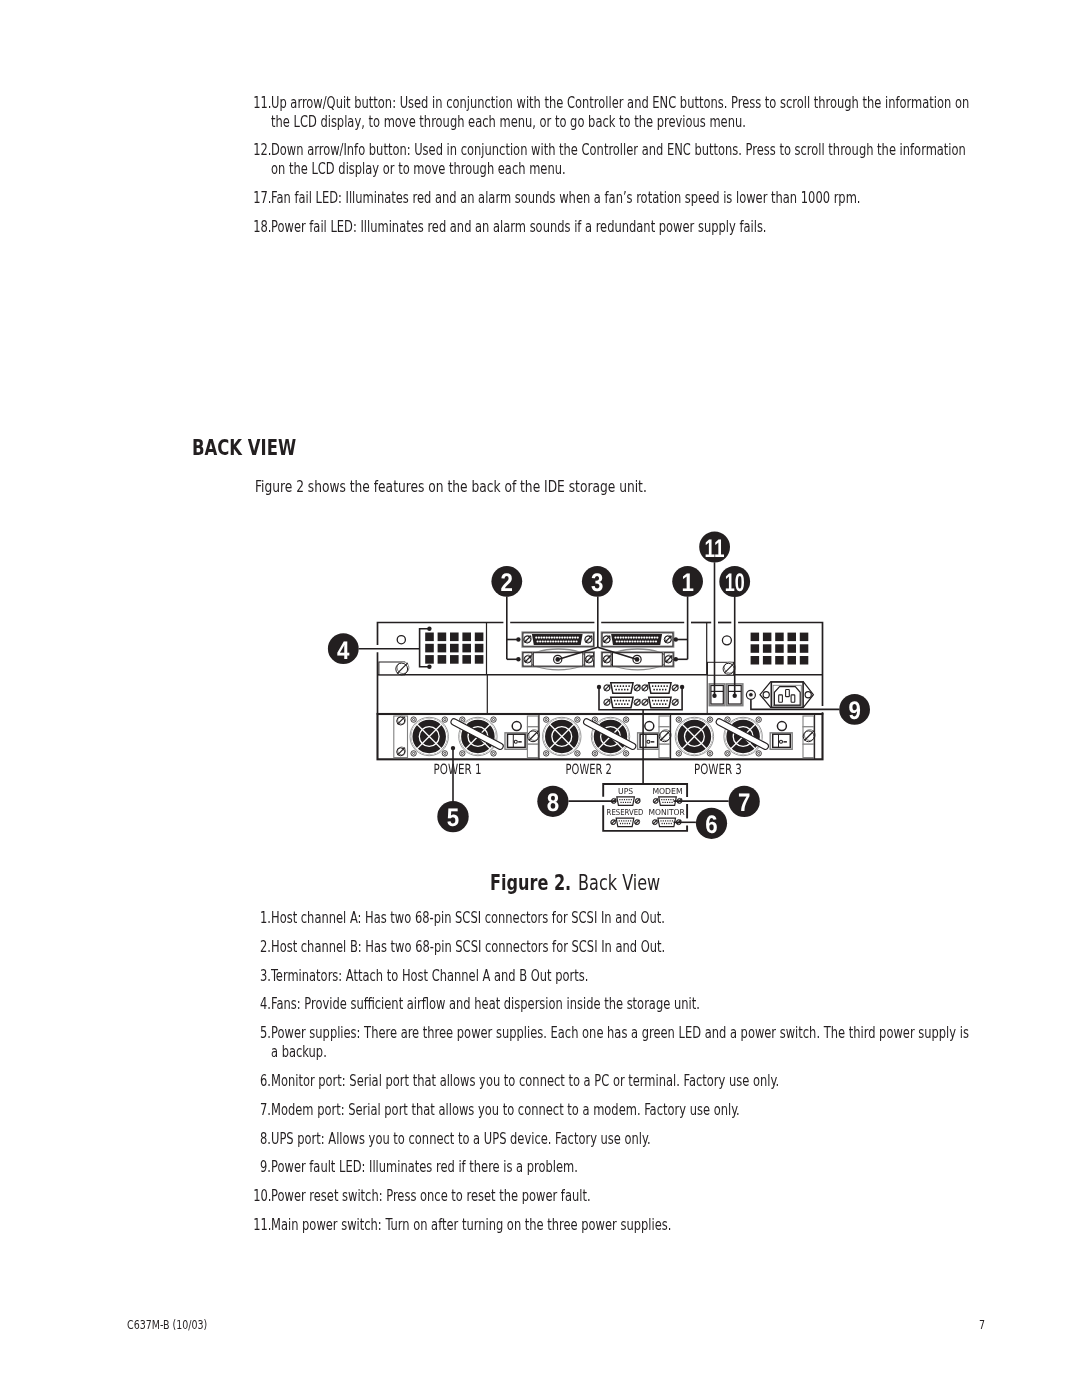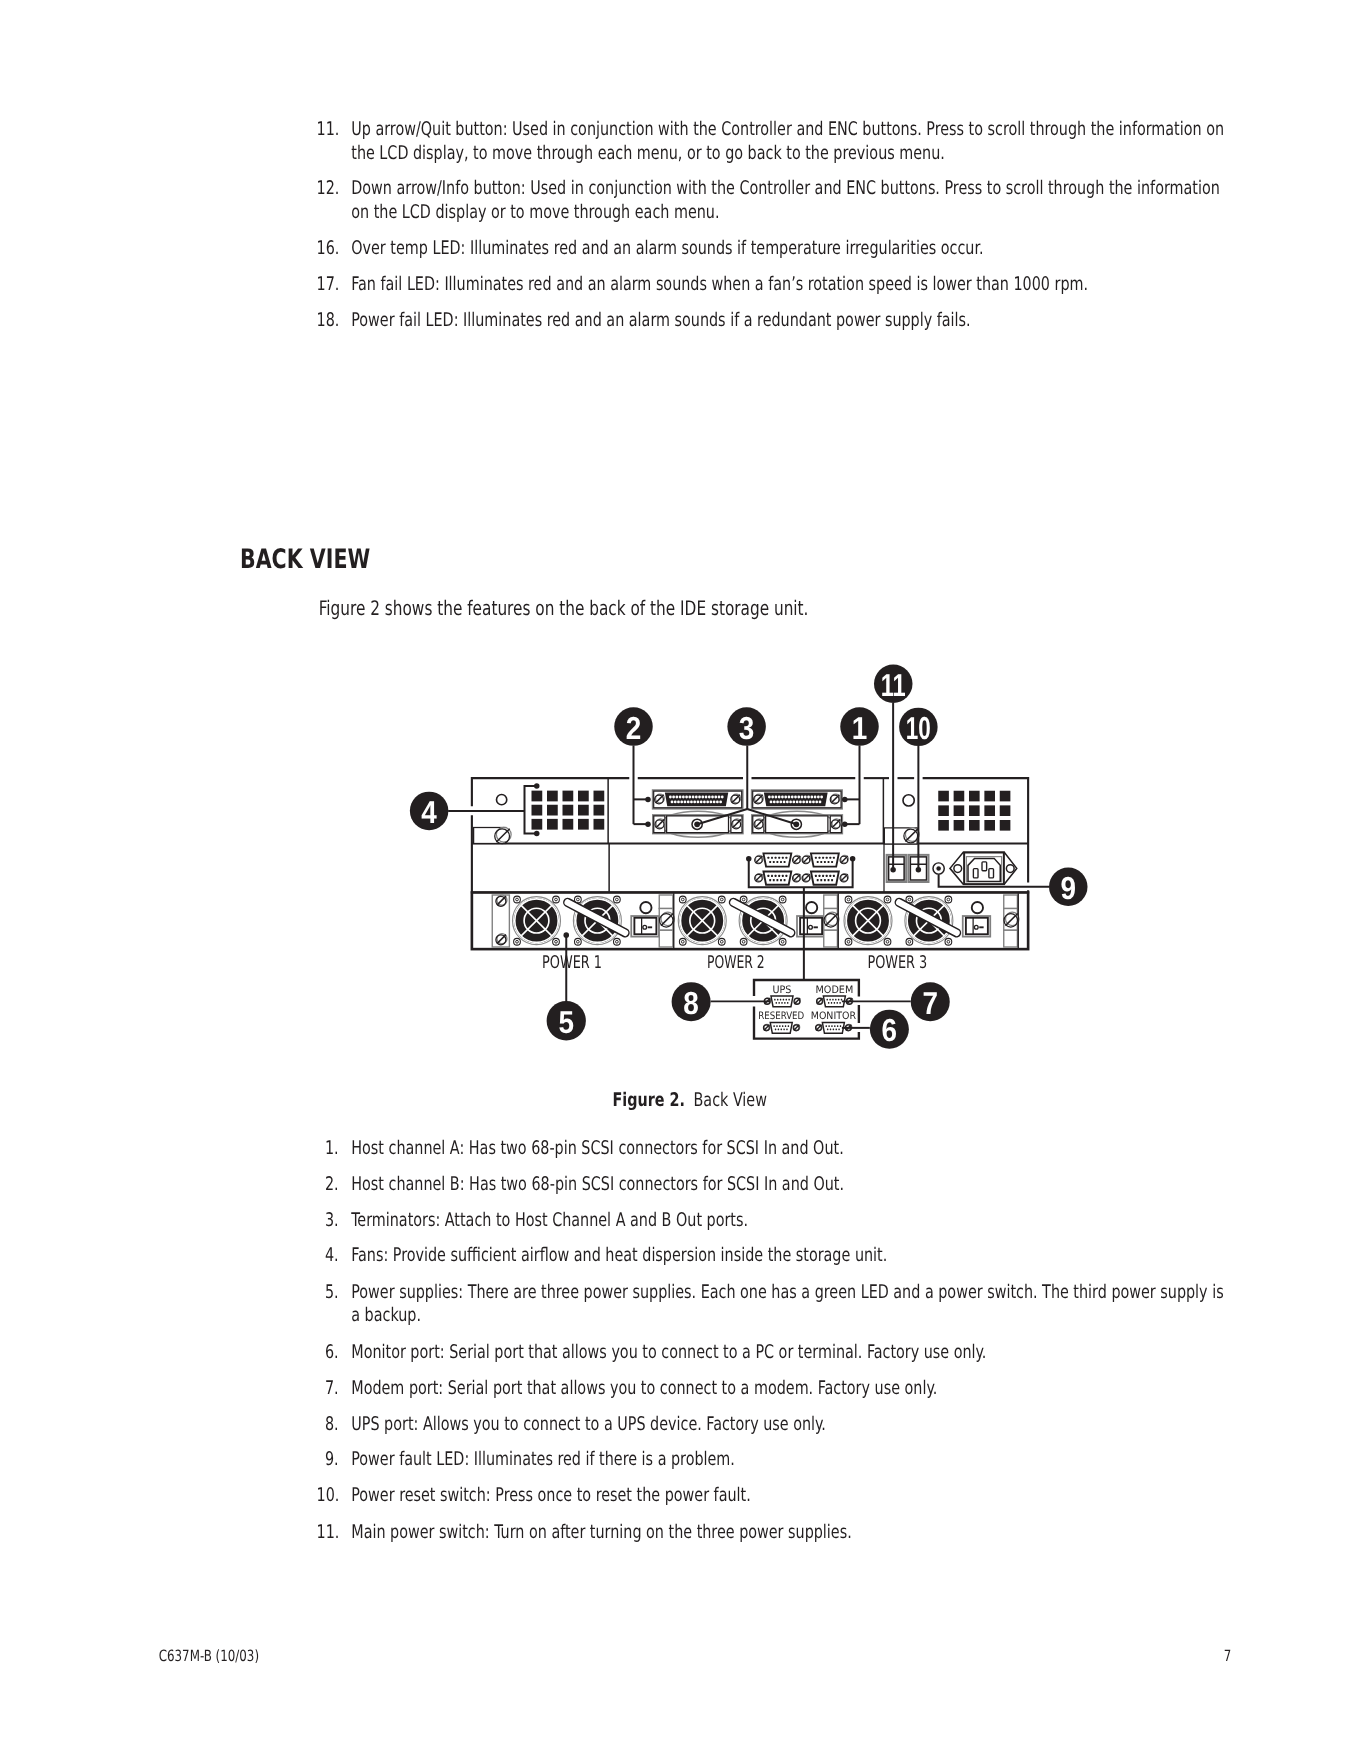--- a/index.html
+++ b/index.html
@@ -12,27 +12,27 @@
   
   .cond{display:inline-block;transform:scaleX(0.851);transform-origin:0 0;}
 
   
   .olist{position:absolute;}
   .li{position:relative;margin-bottom:9.7px;}
   .li .num{position:absolute;left:0;top:0;width:16px;
            font-size:15px;line-height:19.1px;
            display:flex;justify-content:flex-end;align-items:flex-end;}
   .li .num .cond{white-space:nowrap;transform-origin:100% 0;}
-  .li .txt{margin-left:26px;font-size:15px;line-height:19.1px;}
+  .li .txt{margin-left:16px;font-size:15px;line-height:19.1px;}
   .li .txt .cond{width:822px;}
 
   
   .h1{position:absolute;font-weight:bold;font-size:21.5px;}
   .intro{position:absolute;font-size:16px;line-height:19px;}
-  .figcap{position:absolute;font-size:15px;white-space:nowrap;}
+  .figcap{position:absolute;font-size:21px;white-space:nowrap;}
   .figcap b{font-weight:bold;}
   .figcap .capgap{display:inline-block;width:8px;}
 
   
   .foot-left{position:absolute;font-size:12.4px;}
   .foot-right{position:absolute;font-size:12.4px;}
 
   
   #figure{position:absolute;left:0;top:0;pointer-events:none;}
   #figure text{text-rendering:geometricPrecision;}
@@ -48,26 +48,20 @@
         <div class="num">
           <span class="cond">11.</span>
         </div>
         <div class="txt"><span class="cond" style="width: 822px;">Up arrow/Quit button: Used in conjunction with the Controller and ENC buttons. Press to scroll through the information on the LCD display, to move through each menu, or to go back to the previous menu.</span></div>
       </div>
       <div class="li">
         <div class="num">
           <span class="cond">12.</span>
         </div>
         <div class="txt"><span class="cond" style="width: 822px;">Down arrow/Info button: Used in conjunction with the Controller and ENC buttons. Press to scroll through the information on the LCD display or to move through each menu.</span></div>
-      </div>
-      <div class="li">
-        <div class="num">
-          <span class="cond">16.</span>
-        </div>
-        <div class="txt"><span class="cond" style="width: 822px;">Over temp LED: Illuminates red and an alarm sounds if temperature irregularities occur.</span></div>
       </div>
       <div class="li">
         <div class="num">
           <span class="cond">17.</span>
         </div>
         <div class="txt"><span class="cond" style="width: 822px;">Fan fail LED: Illuminates red and an alarm sounds when a fan’s rotation speed is lower than 1000 rpm.</span></div>
       </div>
       <div class="li">
         <div class="num">
           <span class="cond">18.</span>

